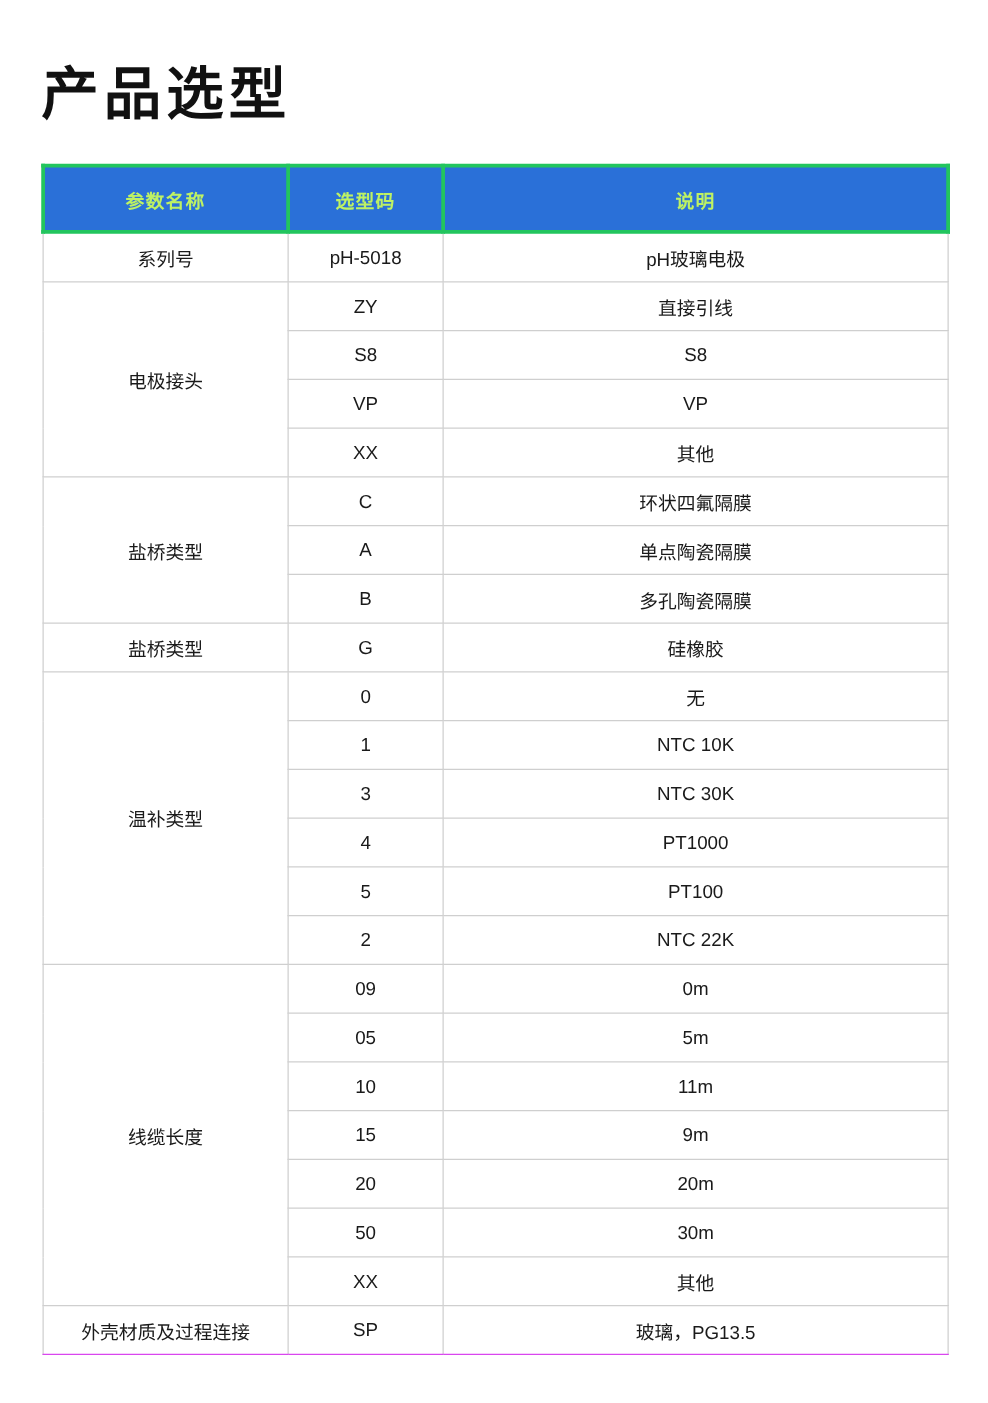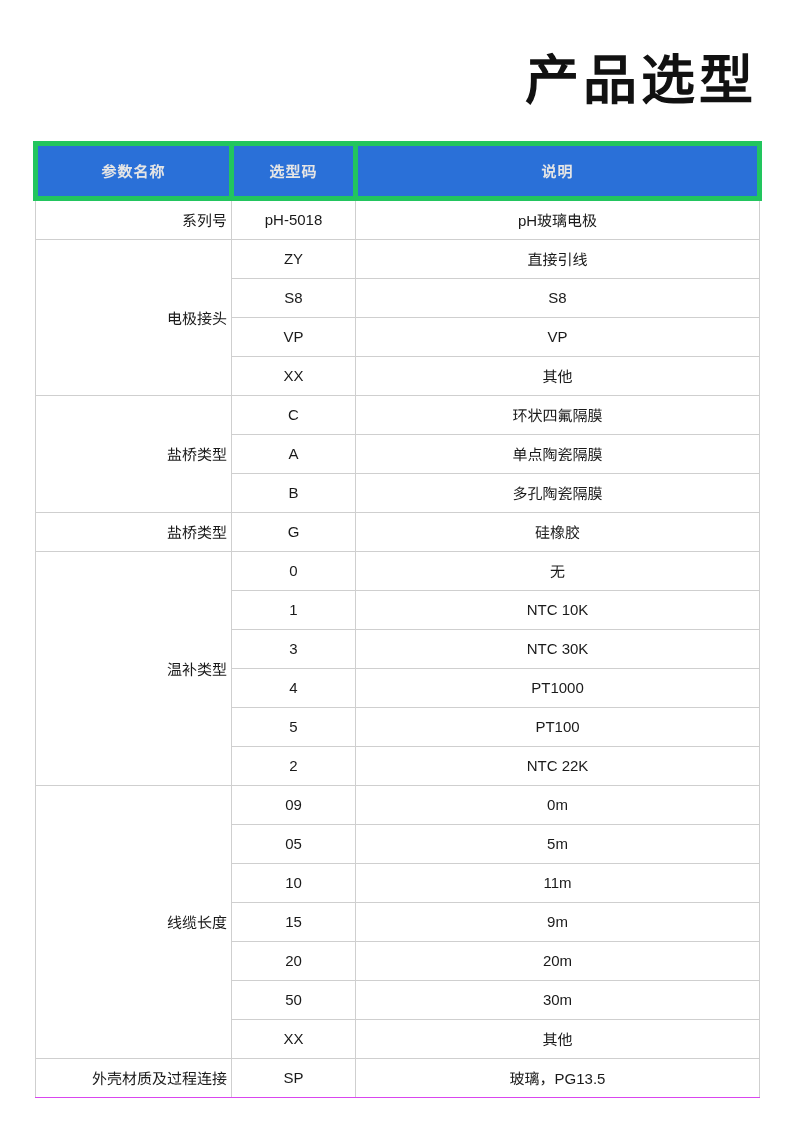--- a/index.html
+++ b/index.html
@@ -15,63 +15,62 @@
     overflow: hidden;
   }
   .page {
     width: 790px;
     height: 1122px;
     box-sizing: border-box;
     padding: 0 33px;
     position: relative;
   }
   .page-title {
-    text-align: right;
-    font-size: 54px;
+    text-align: left;
+    font-size: 46px;
     font-weight: bold;
     letter-spacing: 4px;
     color: #111111;
     margin: 0;
     padding-top: 48px;
     padding-bottom: 28px;
     line-height: 1.2;
   }
   table.spec-table {
     width: 724px;
     border-collapse: collapse;
     table-layout: fixed;
     font-size: 15px;
   }
   table.spec-table col.c1 { width: 196px; }
   table.spec-table col.c2 { width: 124px; }
   table.spec-table col.c3 { width: 404px; }
 
   table.spec-table th {
     background: #2a70d8;
-    color: #e5e5e5;
+    color: #bef264;
     font-size: 15px;
     font-weight: bold;
     height: 48px;
-    border: 5px solid #22c55e;
+    border: 3px solid #22c55e;
     text-align: center;
     vertical-align: middle;
     letter-spacing: 1px;
   }
   table.spec-table td {
     border: 1px solid #cfcfcf;
     height: 38px;
     text-align: center;
     vertical-align: middle;
     color: #1a1a1a;
     font-size: 15px;
     padding: 0 4px;
   }
   table.spec-table td.label-cell {
     font-size: 15px;
-    text-align: right;
   }
   table.spec-table tr:last-child td {
     border-bottom: 1px solid #d946ef;
   }
 </style>
 </head>
 <body>
 
 <div class="page">
 

